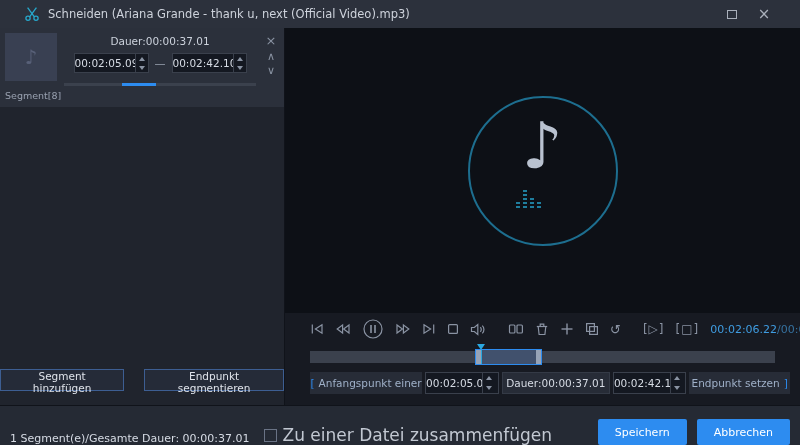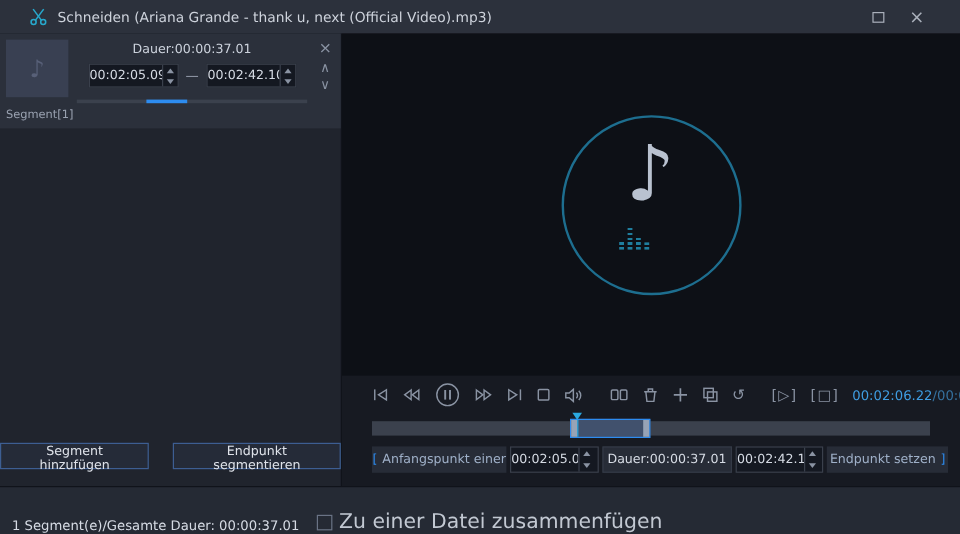--- a/index.html
+++ b/index.html
@@ -115,21 +115,21 @@
   </div>
 
   <div class="content">
 
     <div class="sidebar">
       <div class="segment-card">
         <div class="thumb-col">
           <div class="thumb">
             <span>♪</span>
           </div>
-          <div class="segment-label">Segment[1]</div>
+          <div class="segment-label">Segment[8]</div>
         </div>
         <div class="card-main">
           <div class="card-duration">Dauer:00:00:37.01</div>
           <div class="card-times">
             <div class="time-input">
               <input value="00:02:05.09" style="">
               <div class="spinner">
                 <span class="spin">
                     <i class="tri-up"></i>
                   </span>
@@ -314,15 +314,19 @@
 
     </div>
   </div>
 
   <div class="statusbar">
     <span class="summary">1 Segment(e)/Gesamte Dauer: 00:00:37.01</span>
     <span class="merge">
       <input type="checkbox" style="">
       <span class="merge-label">Zu einer Datei zusammenfügen</span>
     </span>
+    <span class="status-buttons">
+      <button class="primary-btn">Speichern</button>
+      <button class="primary-btn">Abbrechen</button>
+    </span>
   </div>
 
 </div>
 
 </body></html>

